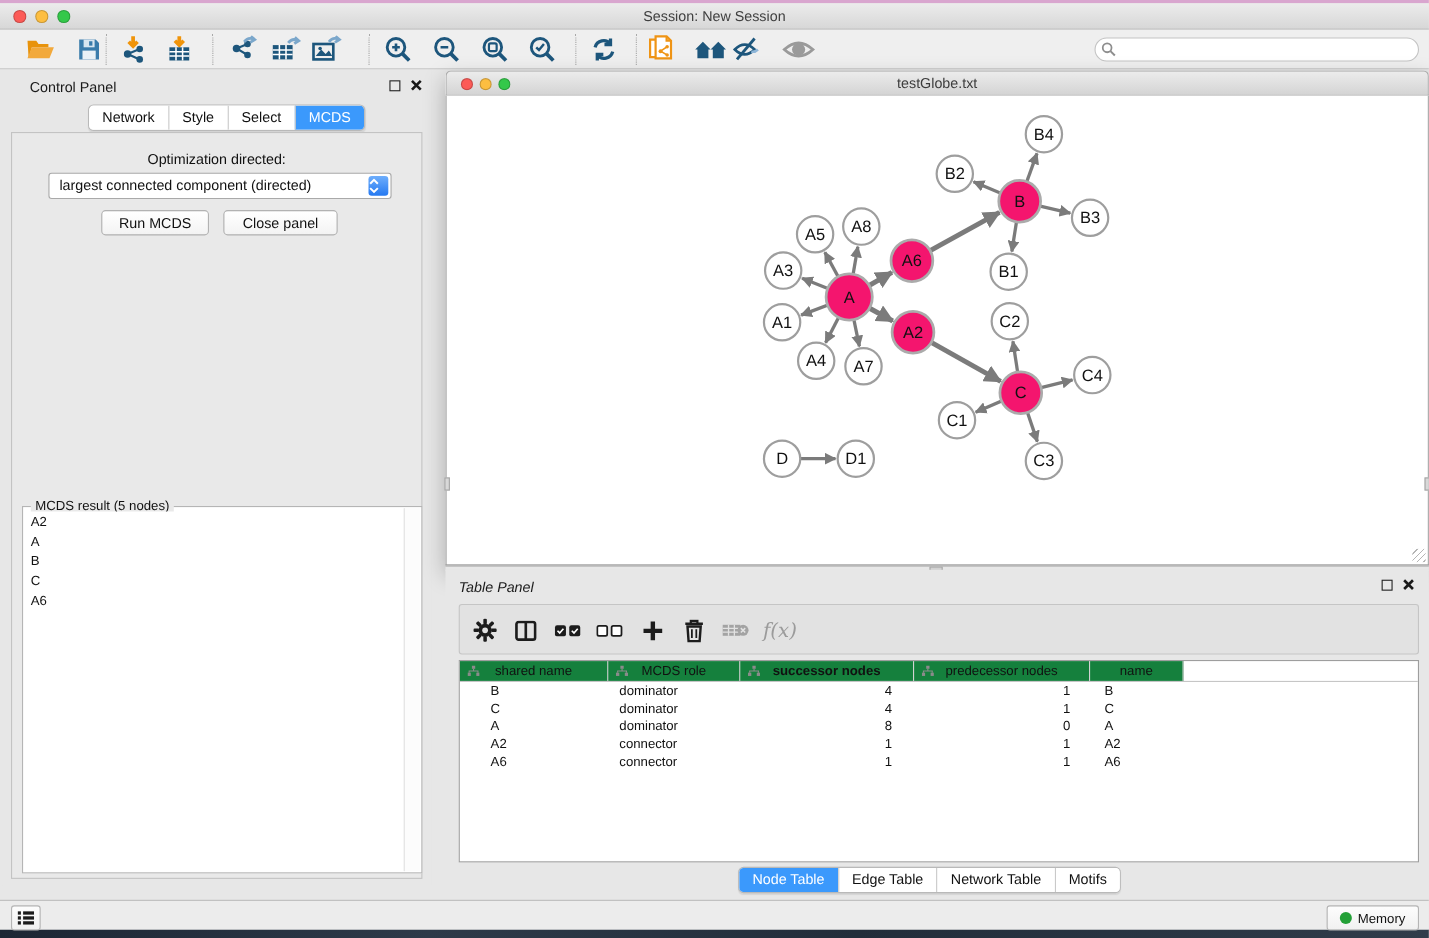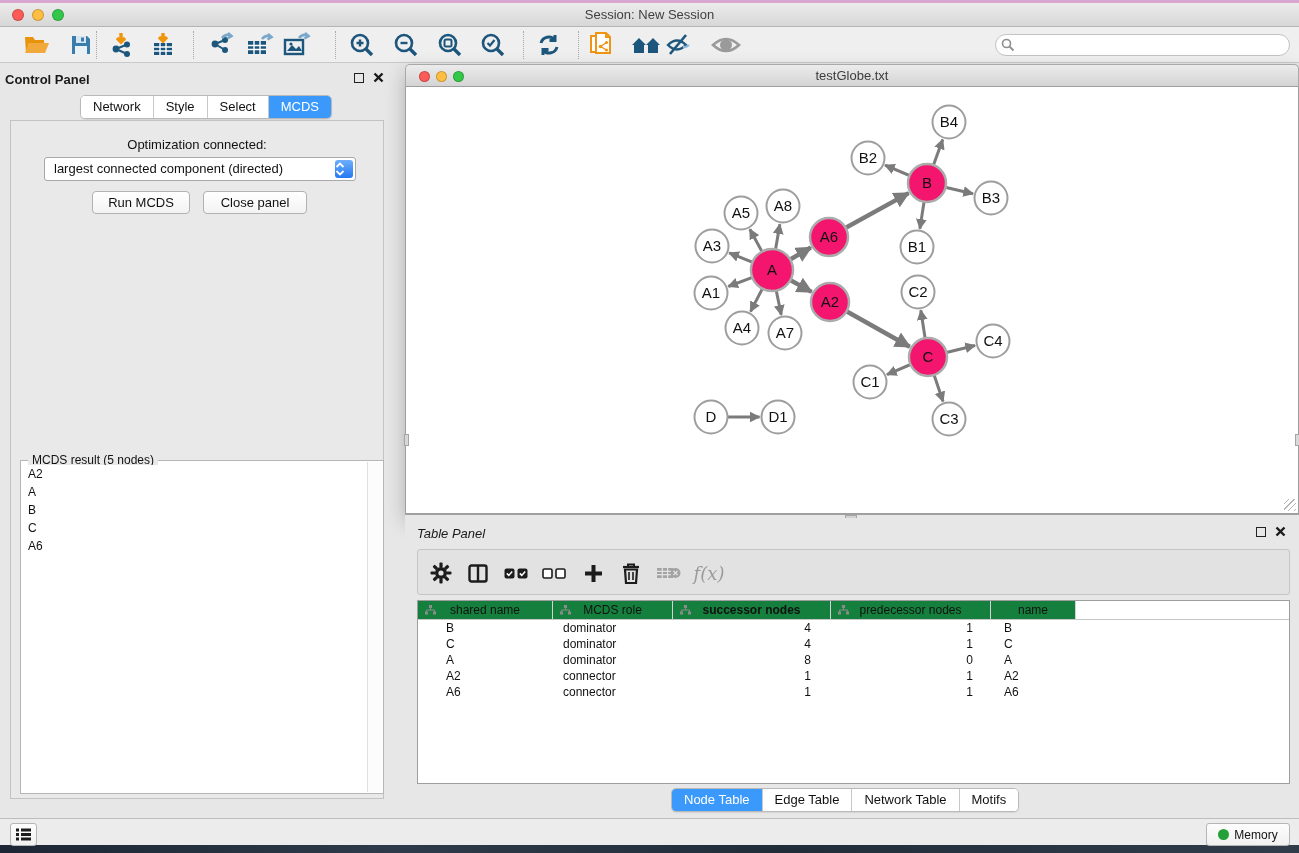--- a/index.html
+++ b/index.html
@@ -230,37 +230,37 @@
   <input id="toolbar-search" type="text" value="" style="">
   <div id="search-glyph" class="nolay">
       <svg width="14" height="14" viewBox="0 0 14 14">
         <circle cx="5.5" cy="5.5" r="4" fill="none" stroke="#8e8e8e" stroke-width="1.6"></circle>
         <path d="M8.5 8.5 L12.5 12.5" stroke="#8e8e8e" stroke-width="1.8"></path>
       </svg>
     </div>
 </div>
 
 <div id="control-panel" class="abs">
-  <div class="panel-title" style="position:absolute; left:3px; top:8px;font-weight:bold;">Control Panel</div>
+  <div class="panel-title" style="position:absolute; left:25px; top:8px;">Control Panel</div>
   <div class="panel-btns" style="right:8px;">
     <span class="float-box"></span>
     <span class="nolay">
         <svg width="11" height="11" viewBox="0 0 11 11">
           <path d="M1.5 1.5 L9.5 9.5 M9.5 1.5 L1.5 9.5" stroke="#1a1a1a" stroke-width="2.4"></path>
         </svg>
       </span>
   </div>
   <div id="cp-tabs" class="seg">
       <div>Network</div>
       <div>Style</div>
       <div>Select</div>
       <div class="active">MCDS</div>
     </div>
   <div id="cp-body"></div>
-  <div id="opt-label">Optimization connected:</div>
+  <div id="opt-label">Optimization directed:</div>
   <div id="opt-select">
     <span>largest connected component (directed)</span>
     <span id="opt-stepper">
         <svg width="10" height="14" viewBox="0 0 10 14" style="margin-top:2px">
           <path d="M1.5 5 L5 1.5 L8.5 5" fill="none" stroke="#fff" stroke-width="1.8"></path>
           <path d="M1.5 9 L5 12.5 L8.5 9" fill="none" stroke="#fff" stroke-width="1.8"></path>
         </svg>
       </span>
   </div>
   <div class="cp-button" style="left:90px; width:98px;">Run MCDS</div>

